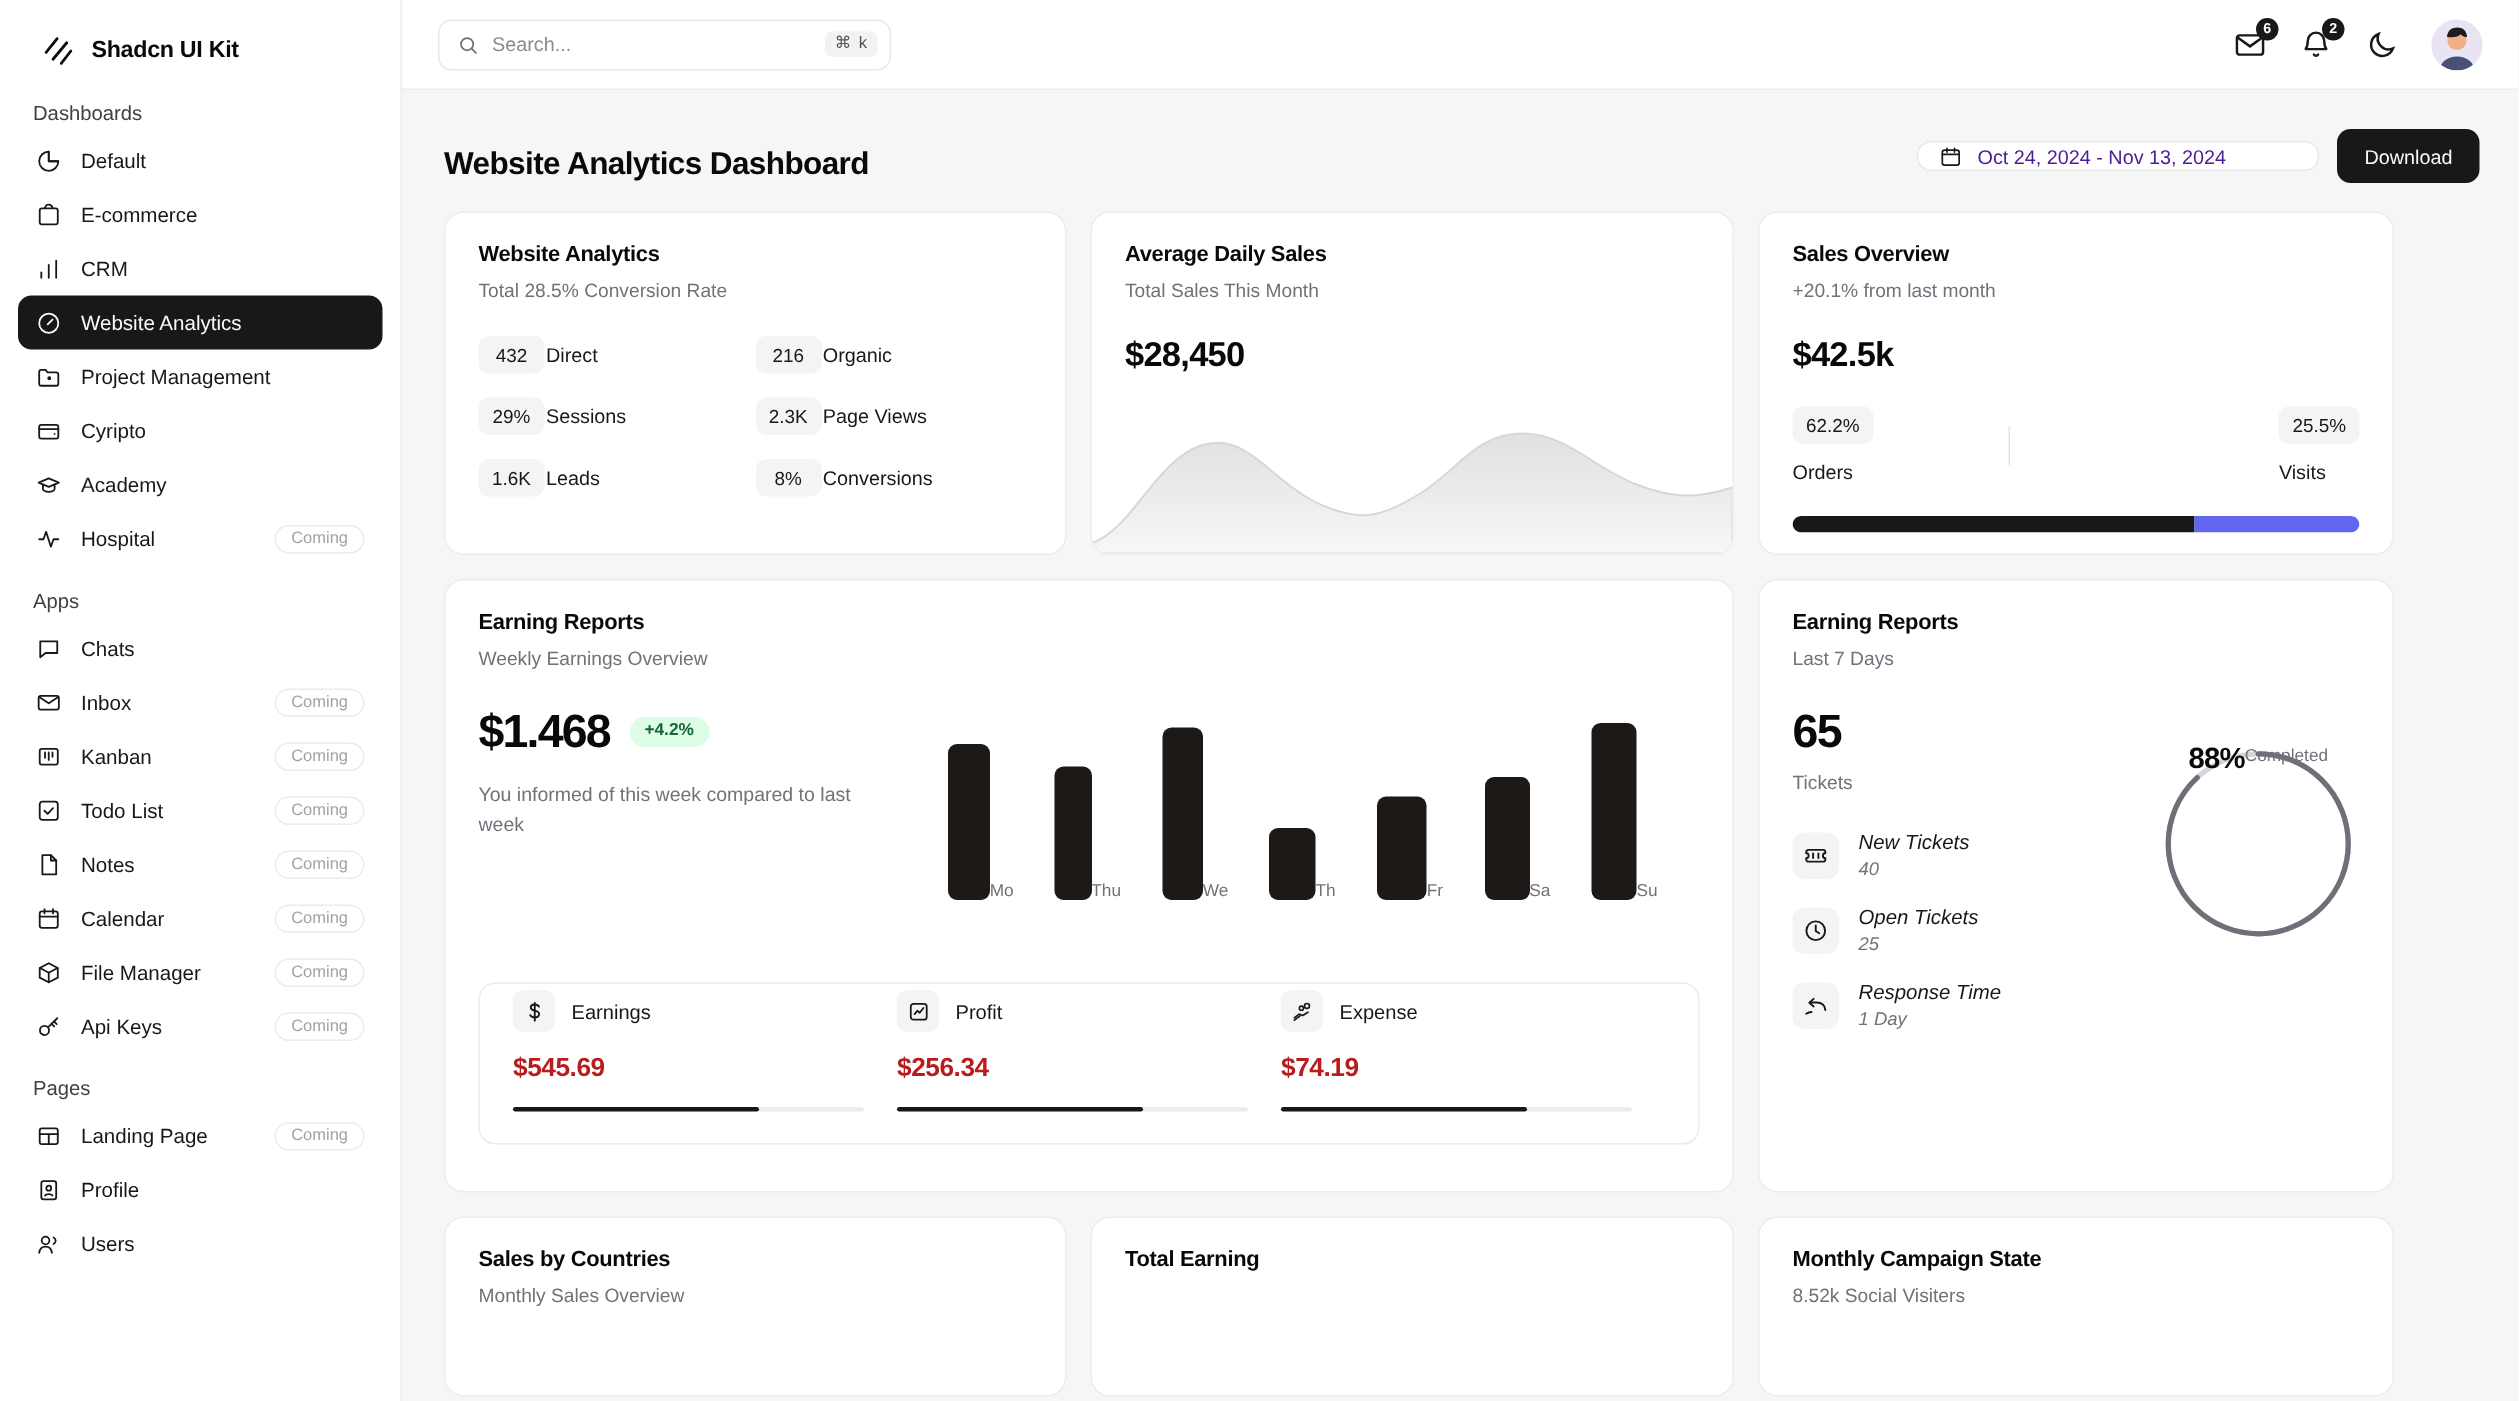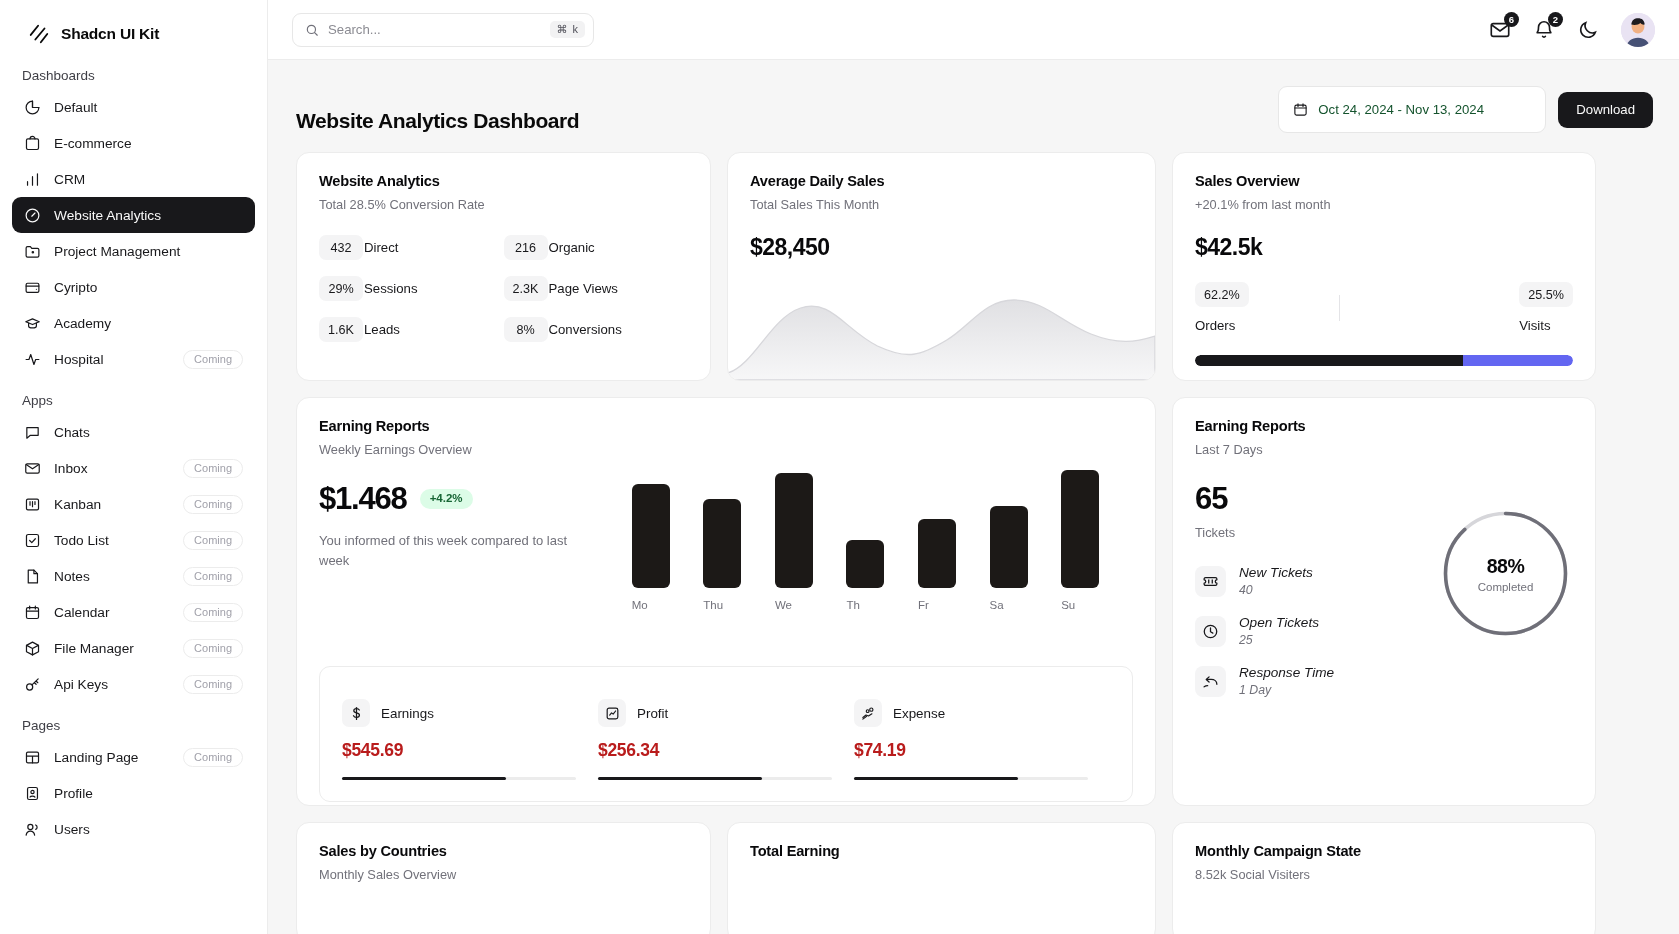--- a/index.html
+++ b/index.html
@@ -79,23 +79,23 @@
     background: #e8e2f2; cursor: pointer; display: block;
   }
 
   .content { flex: 1; overflow: hidden; padding: 0 0 0 0; }
   .page-head {
     display: flex; align-items: flex-end; padding: 26px 26px 0 28px; gap: 12px;
   }
   .page-title { font-size: 21px; font-weight: 700; letter-spacing: -0.4px; color: #0a0a0a; }
   .head-right { margin-left: auto; display: flex; align-items: center; gap: 12px; }
   .daterange {
-    height: 47px; min-width: 268px; background: #fff; border: 1px solid #e7e7e7;
+    height: 20px; min-width: 268px; background: #fff; border: 1px solid #e7e7e7;
     border-radius: 9px; display: flex; align-items: center; gap: 10px;
-    padding: 0 14px; font-size: 13.2px; color: #14532d; cursor: pointer;
+    padding: 0 14px; font-size: 13.2px; color: #4c1d95; cursor: pointer;
   }
   .daterange svg { width: 15px; height: 15px; color: #18181b; flex: 0 0 15px; }
   .btn-download {
     height: 36px; background: #18181b; color: #fafafa; border: 0; border-radius: 9px;
     padding: 0 18px; font-size: 13.2px; font-family: "Liberation Sans", sans-serif;
     cursor: pointer; font-weight: 500;
   }
 
   .grid {
     display: grid; grid-template-columns: 415px 429px 424px;
@@ -142,27 +142,27 @@
   .er-left { width: 285px; flex: 0 0 285px; }
   .er-amount-row { display: flex; align-items: center; gap: 13px; margin-top: 24px; }
   .er-amount { font-size: 31px; font-weight: 700; letter-spacing: -1.2px; color: #09090b; }
   .pill-up {
     background: #dcfce7; color: #166534; font-size: 11.5px; font-weight: 600;
     border-radius: 999px; padding: 4px 10px; line-height: 1;
   }
   .er-note { font-size: 13px; color: #71717a; margin-top: 14px; line-height: 1.5; max-width: 250px; }
   .er-chart { flex: 1; position: relative; height: 185px; margin-top: 6px; }
   .bars { display: flex; align-items: flex-end; justify-content: space-around; height: 148px; padding: 0 14px; }
-  .bar-col { display: flex; flex-direction: column; align-items: flex-start; width: 44px; }
+  .bar-col { display: flex; flex-direction: row; align-items: flex-end; width: 44px; }
   .bar { width: 38px; background: #1c1917; border-radius: 6px; }
   .bar-lbl { font-size: 11.5px; color: #71717a; margin-top: 11px; }
 
   .er-footer {
     margin-top: 18px; border: 1px solid #ececec; border-radius: 11px;
-    display: grid; grid-template-columns: 1fr 1fr 1fr; padding: 32px 22px 21px 22px; gap: 0px;
+    display: grid; grid-template-columns: 1fr 1fr 1fr; padding: 4px 22px 21px 22px; gap: 0px;
   }
   .ef-item { padding-right: 22px; }
   .ef-head { display: flex; align-items: center; gap: 11px; }
   .ef-ico {
     width: 28px; height: 28px; border-radius: 7px; background: #f4f4f5;
     display: flex; align-items: center; justify-content: center; color: #18181b;
   }
   .ef-ico svg { width: 15px; height: 15px; display: block; }
   .ef-name { font-size: 13.4px; color: #18181b; }
   .ef-val { font-size: 17.5px; font-weight: 700; letter-spacing: -0.3px; margin-top: 13px; color: #b91c1c; }
@@ -175,22 +175,22 @@
   .tk-ico {
     width: 31px; height: 31px; border-radius: 8px; background: #f4f4f5;
     display: flex; align-items: center; justify-content: center; color: #18181b; flex: 0 0 31px;
   }
   .tk-ico svg { width: 17px; height: 17px; display: block; }
   .tk-name { font-size: 13.6px; color: #18181b; }
   .tk-sub { font-size: 12.3px; color: #71717a; margin-top: 3px; }
   .donut-wrap { position: absolute; right: 22px; top: 108px; width: 135px; height: 135px; }
   .donut-wrap svg { width: 135px; height: 135px; display: block; }
   .donut-center {
-    position: absolute; inset: 0; display: flex; flex-direction: column;
-    align-items: center; justify-content: center;
+    position: absolute; inset: 0; display: flex; flex-direction: row;
+    justify-content: center;
   }
   .donut-pct { font-size: 19.5px; font-weight: 700; letter-spacing: -0.5px; color: #09090b; }
   .donut-lbl { font-size: 11.5px; color: #71717a; margin-top: 3px; }
 
   .grid3 {
     display: grid; grid-template-columns: 415px 429px 424px;
     gap: 16px; padding: 16px 26px 0 28px;
   }
   .card-bottom { min-height: 120px; }
 </style>

